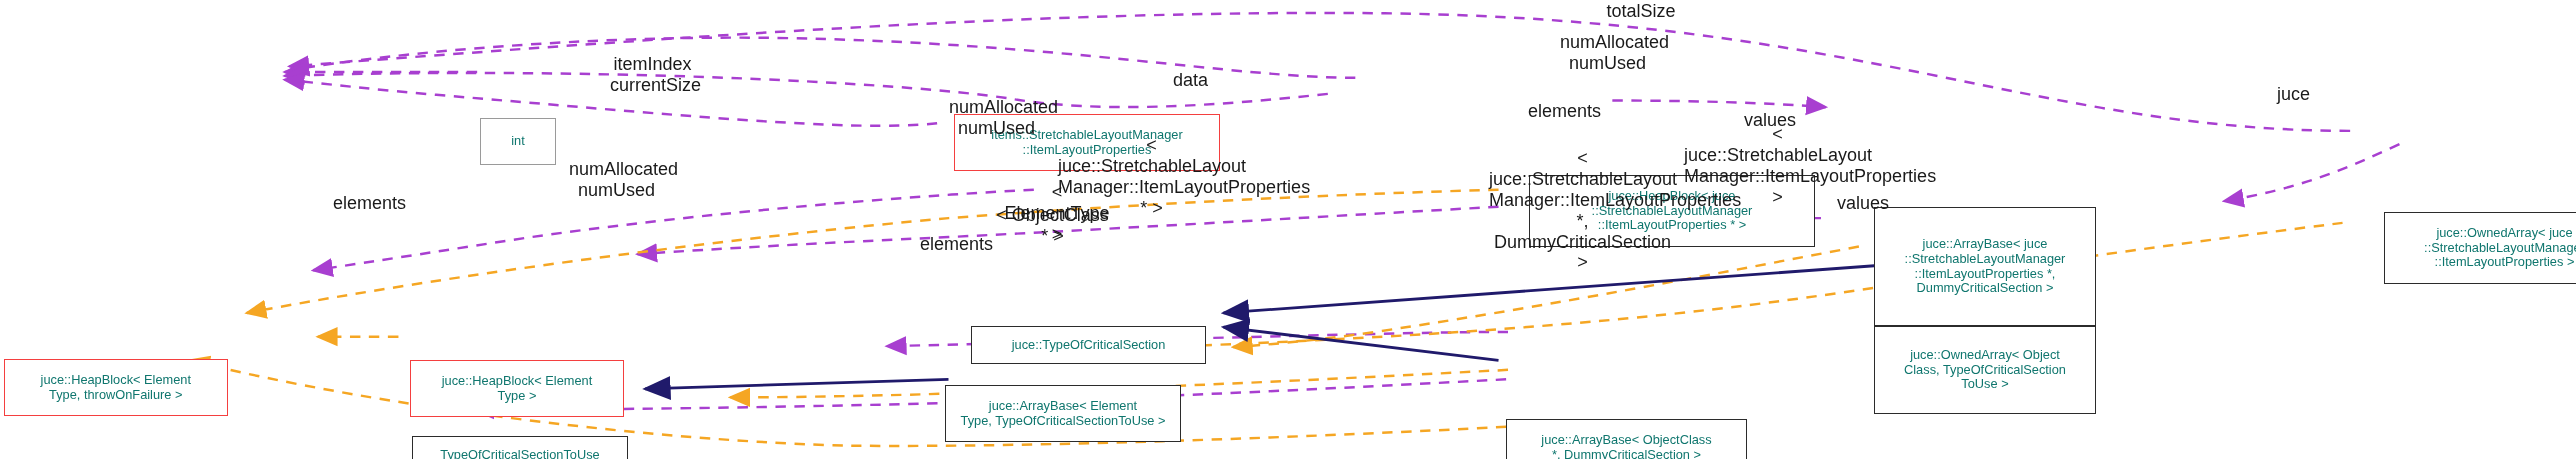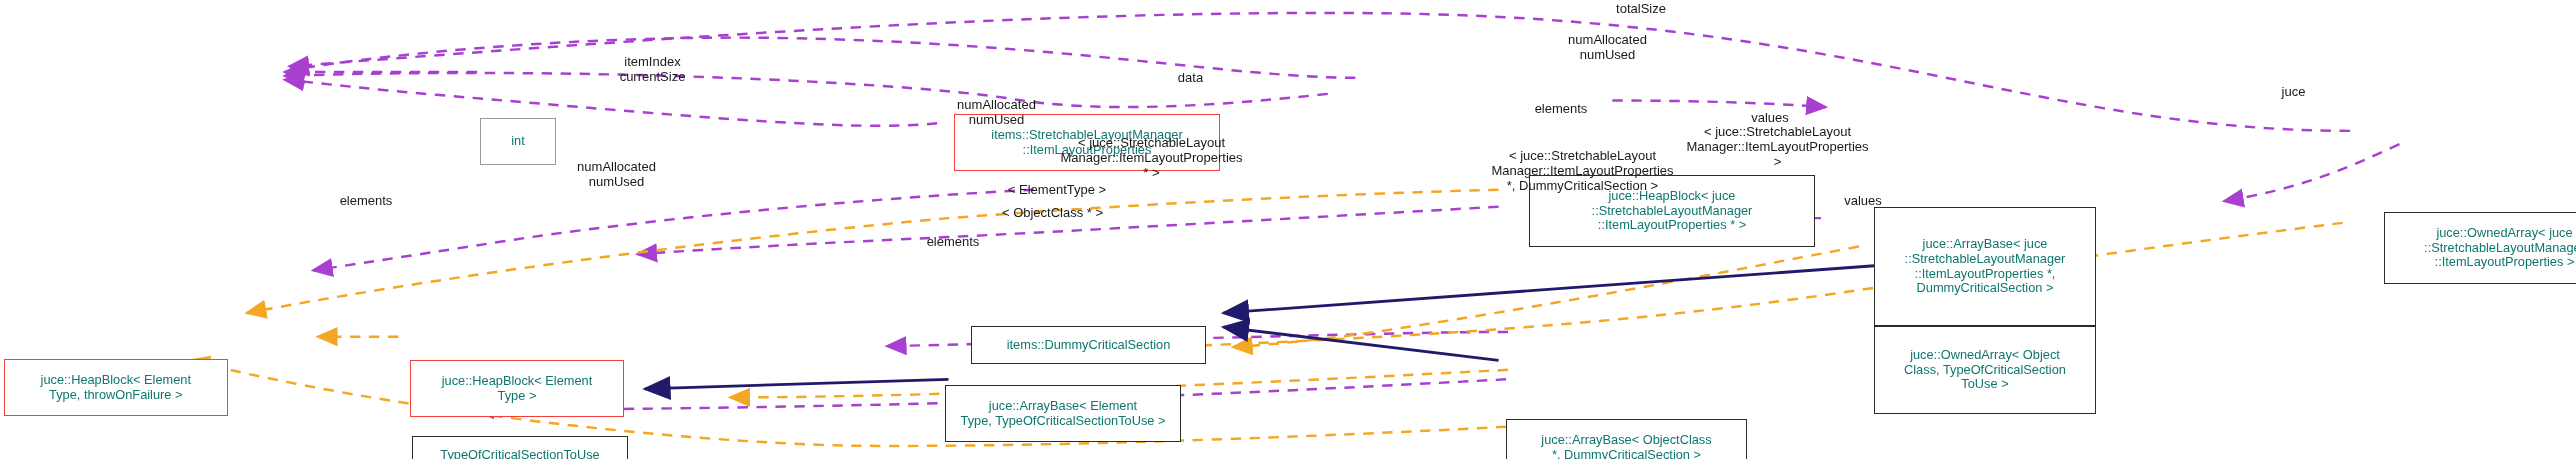--- a/index.html
+++ b/index.html
@@ -42,21 +42,21 @@
     border: 1.5px solid #2b2b2b;
   }
   .node.red {
     border: 1.7px solid #f43f3f;
   }
   .node.grey-thin {
     border: 1.3px solid #9a9a9a;
   }
   .edge-label {
     position: absolute;
-    font-size: 13px;
+    font-size: 18px;
     line-height: 1.16;
     color: #1a1a1a;
     text-align: center;
     white-space: pre-line;
     background: transparent;
     z-index: 6;
   }
 </style>
 </head>
 <body>
@@ -118,21 +118,21 @@
 
   <div class="node black" style="left: 1874px; top: 207px; width: 222px; height: 119px;">juce::ArrayBase&lt; juce
 ::StretchableLayoutManager
 ::ItemLayoutProperties *,
  DummyCriticalSection &gt;</div>
 
   <div class="node black" style="left: 2384px; top: 212px; width: 241px; height: 72px;">juce::OwnedArray&lt; juce
 ::StretchableLayoutManager
 ::ItemLayoutProperties &gt;</div>
 
-  <div class="node black" style="left: 971px; top: 326px; width: 235px; height: 38px;">items::DummyCriticalSection</div>
+  <div class="node black" style="left: 971px; top: 326px; width: 235px; height: 38px;">juce::TypeOfCriticalSection</div>
 
   <div class="node black" style="left: 1874px; top: 326px; width: 222px; height: 88px;">juce::OwnedArray&lt; Object
 Class, TypeOfCriticalSection
 ToUse &gt;</div>
 
   <div class="node red" style="left: 3.8px; top: 359px; width: 224px; height: 57px;">juce::HeapBlock&lt; Element
 Type, throwOnFailure &gt;</div>
 
   <div class="node red" style="left: 410px; top: 360px; width: 214px; height: 57px;">juce::HeapBlock&lt; Element
 Type &gt;</div>

